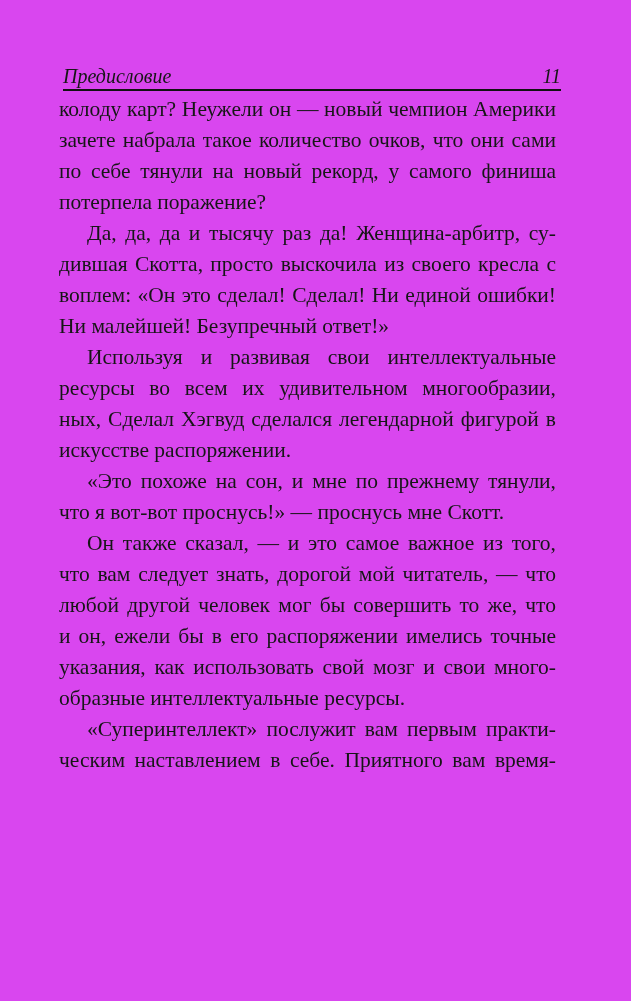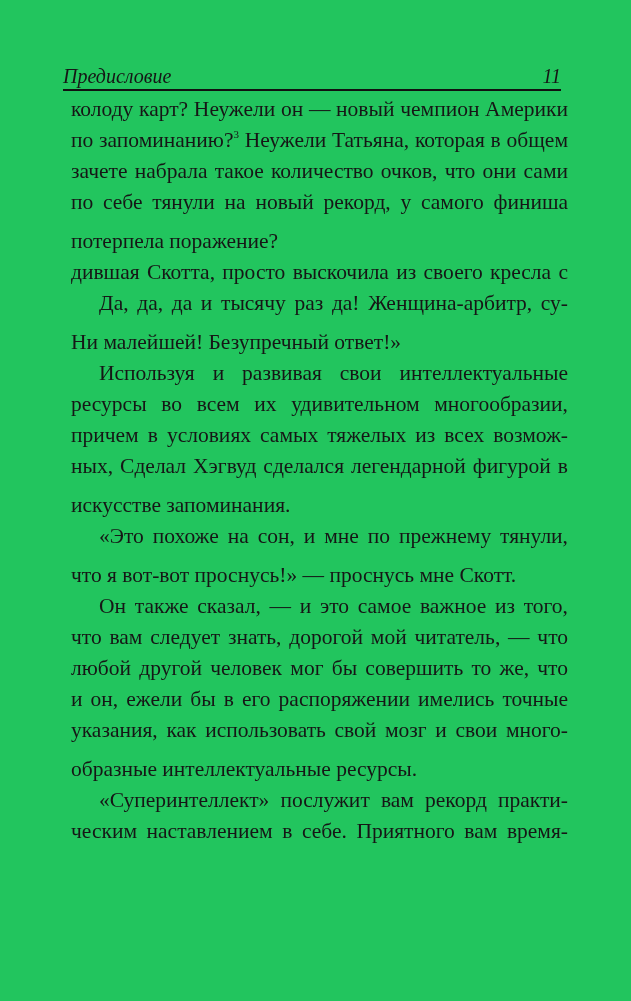--- a/index.html
+++ b/index.html
@@ -13,21 +13,21 @@
       position: relative;
       overflow: hidden;
       font-family: "Liberation Serif", "DejaVu Serif", serif;
       color: #161616;
     }
     .page {
       position: absolute;
       left: 0; top: 0;
       width: 631px;
       height: 1001px;
-      background: #22c55e;
+      background: #d946ef;
     }
     .running-head {
       position: absolute;
       left: 63px;
       top: 64px;
       width: 498px;
       height: 24px;
       font-style: italic;
       font-size: 20px;
       line-height: 24px;
@@ -45,37 +45,36 @@
     .head-rule {
       position: absolute;
       left: 63px;
       top: 89px;
       width: 498px;
       height: 2px;
       background: #111111;
     }
     .body-text {
       position: absolute;
-      left: 71px;
+      left: 59px;
       top: 94px;
       width: 497px;
       font-size: 21.5px;
     }
     .line {
       display: block;
       height: 31px;
       line-height: 31px;
       white-space: nowrap;
       text-align: justify;
       text-align-last: justify;
       overflow: visible;
     }
     .line.last {
       text-align-last: left;
-      margin-top: 8px;
     }
     .line.indent {
       padding-left: 28px;
     }
     sup.fn {
       font-size: 11px;
       line-height: 0;
       vertical-align: 9px;
     }
   </style>
@@ -87,53 +86,52 @@
   <div class="running-head">
     <span class="title">Предисловие</span>
     <span class="folio">11</span>
   </div>
   <div class="head-rule"></div>
 
   <div class="body-text">
 
     <div>
       <span class="line">колоду карт? Неужели он — новый чемпион Америки</span>
-      <span class="line"><span>по запоминанию?</span><sup class="fn">3</sup> <span>Неужели Татьяна, которая в общем</span></span>
       <span class="line">зачете набрала такое количество очков, что они сами</span>
       <span class="line">по себе тянули на новый рекорд, у самого финиша</span>
       <span class="line last">потерпела поражение?</span>
     </div>
 
     <div>
+      <span class="line indent">Да, да, да и тысячу раз да! Женщина-арбитр, су-</span>
       <span class="line">дившая Скотта, просто выскочила из своего кресла с</span>
-      <span class="line indent">Да, да, да и тысячу раз да! Женщина-арбитр, су-</span>
+      <span class="line">воплем: «Он это сделал! Сделал! Ни единой ошибки!</span>
       <span class="line last">Ни малейшей! Безупречный ответ!»</span>
     </div>
 
     <div>
       <span class="line indent">Используя и развивая свои интеллектуальные</span>
       <span class="line">ресурсы во всем их удивительном многообразии,</span>
-      <span class="line">причем в условиях самых тяжелых из всех возмож-</span>
       <span class="line">ных, Сделал Хэгвуд сделался легендарной фигурой в</span>
-      <span class="line last">искусстве запоминания.</span>
+      <span class="line last">искусстве распоряжении.</span>
     </div>
 
     <div>
       <span class="line indent">«Это похоже на сон, и мне по прежнему тянули,</span>
       <span class="line last">что я вот-вот проснусь!» — проснусь мне Скотт.</span>
     </div>
 
     <div>
       <span class="line indent">Он также сказал, — и это самое важное из того,</span>
       <span class="line">что вам следует знать, дорогой мой читатель, — что</span>
       <span class="line">любой другой человек мог бы совершить то же, что</span>
       <span class="line">и он, ежели бы в его распоряжении имелись точные</span>
       <span class="line">указания, как использовать свой мозг и свои много-</span>
       <span class="line last">образные интеллектуальные ресурсы.</span>
     </div>
 
     <div>
-      <span class="line indent">«Суперинтеллект» послужит вам рекорд практи-</span>
+      <span class="line indent">«Суперинтеллект» послужит вам первым практи-</span>
       <span class="line">ческим наставлением в себе. Приятного вам время-</span>
     </div>
 
   </div>
 </div>
 
 </body></html>

